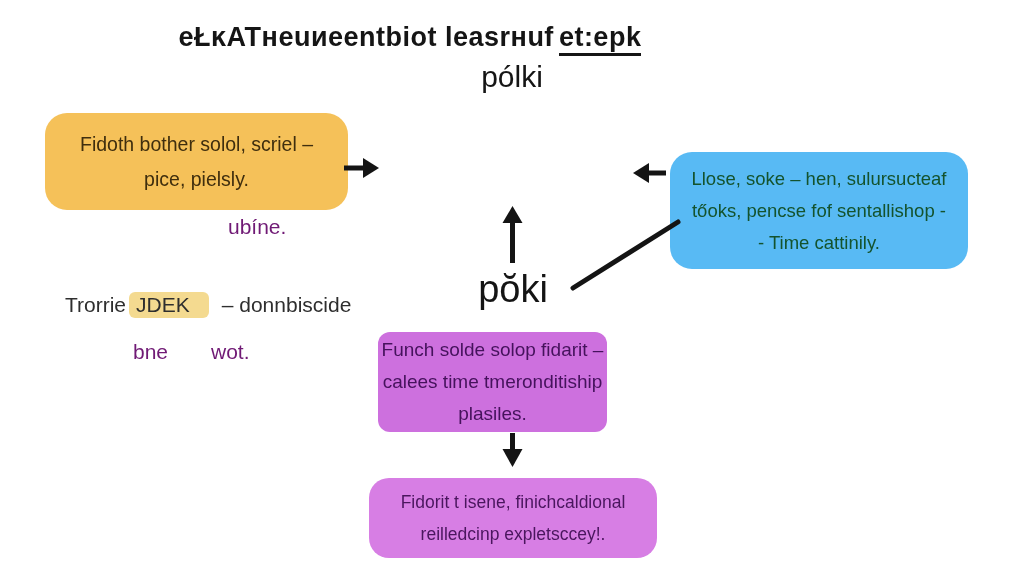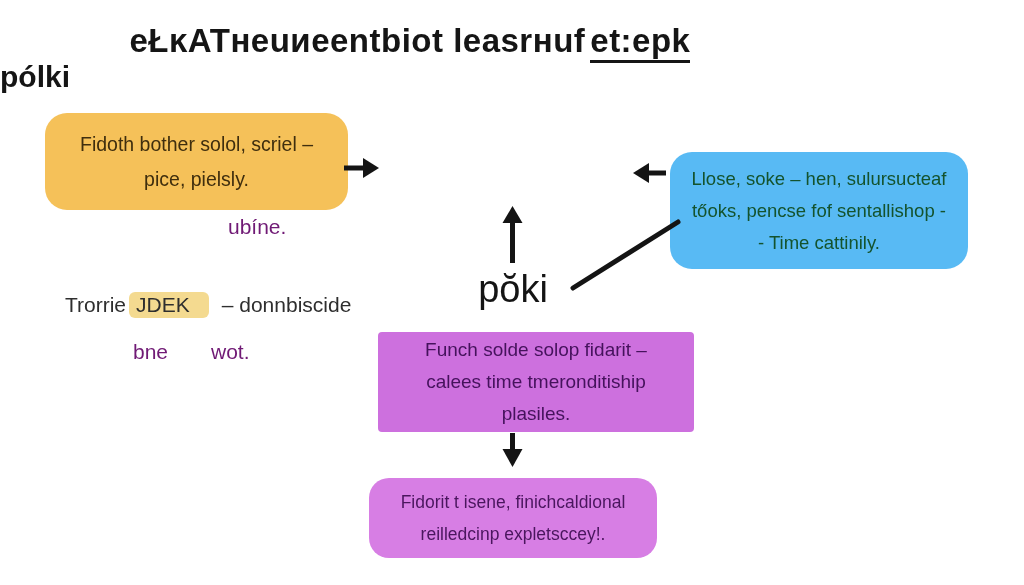--- a/index.html
+++ b/index.html
@@ -2,37 +2,37 @@
 <html><head>
 <meta charset="utf-8">
 <style>
   html,body{margin:0;padding:0;background:#ffffff;}
   .canvas{
     position:relative;width:1024px;height:585px;background:#ffffff;overflow:hidden;
     font-family:"Liberation Sans","DejaVu Sans",sans-serif;color:#161616;
   }
   .title{
     position:absolute;top:22px;left:0;width:820px;text-align:center;
-    font-size:33px;font-weight:bold;letter-spacing:.5px;color:#151515;white-space:nowrap;
+    font-size:27px;font-weight:bold;letter-spacing:.5px;color:#151515;white-space:nowrap;
   }
   .title .underlined{border-bottom:3px solid #151515;padding-bottom:1px;margin-left:5px;}
   .subtitle{
-    position:absolute;top:60px;left:0;width:1024px;
-    font-size:30px;font-weight:bold;color:#151515;
+    position:absolute;top:60px;left:0;width:1024px;text-align:center;
+    font-size:30px;font-weight:normal;color:#151515;
   }
   .box{
     position:absolute;display:flex;flex-direction:column;justify-content:center;align-items:center;
     text-align:center;white-space:nowrap;
   }
   .box div{width:100%;}
   .box-orange{left:45px;top:113px;width:303px;height:97px;border-radius:22px;
     font-size:19.5px;line-height:35px;}
   .box-blue{left:670px;top:152px;width:298px;height:117px;border-radius:22px;
     font-size:18.5px;line-height:32px;}
-  .box-purple-top{left:378px;top:332px;width:316px;height:100px;border-radius:4px;
+  .box-purple-top{left:378px;top:332px;width:229px;height:100px;border-radius:12px;
     font-size:19px;line-height:32px;}
   .box-purple-bottom{left:369px;top:478px;width:288px;height:80px;border-radius:20px;
     font-size:17.5px;line-height:32px;}
   .center-label{
     position:absolute;left:413px;top:268px;width:200px;text-align:center;
     font-size:38px;font-weight:normal;color:#141414;
   }
   .ann{position:absolute;color:#701a75;font-size:21px;}
   .ann-ubine{left:228px;top:215px;}
   .ann-trorrie{left:65px;top:293px;color:#2e2e2e;font-size:21px;}

